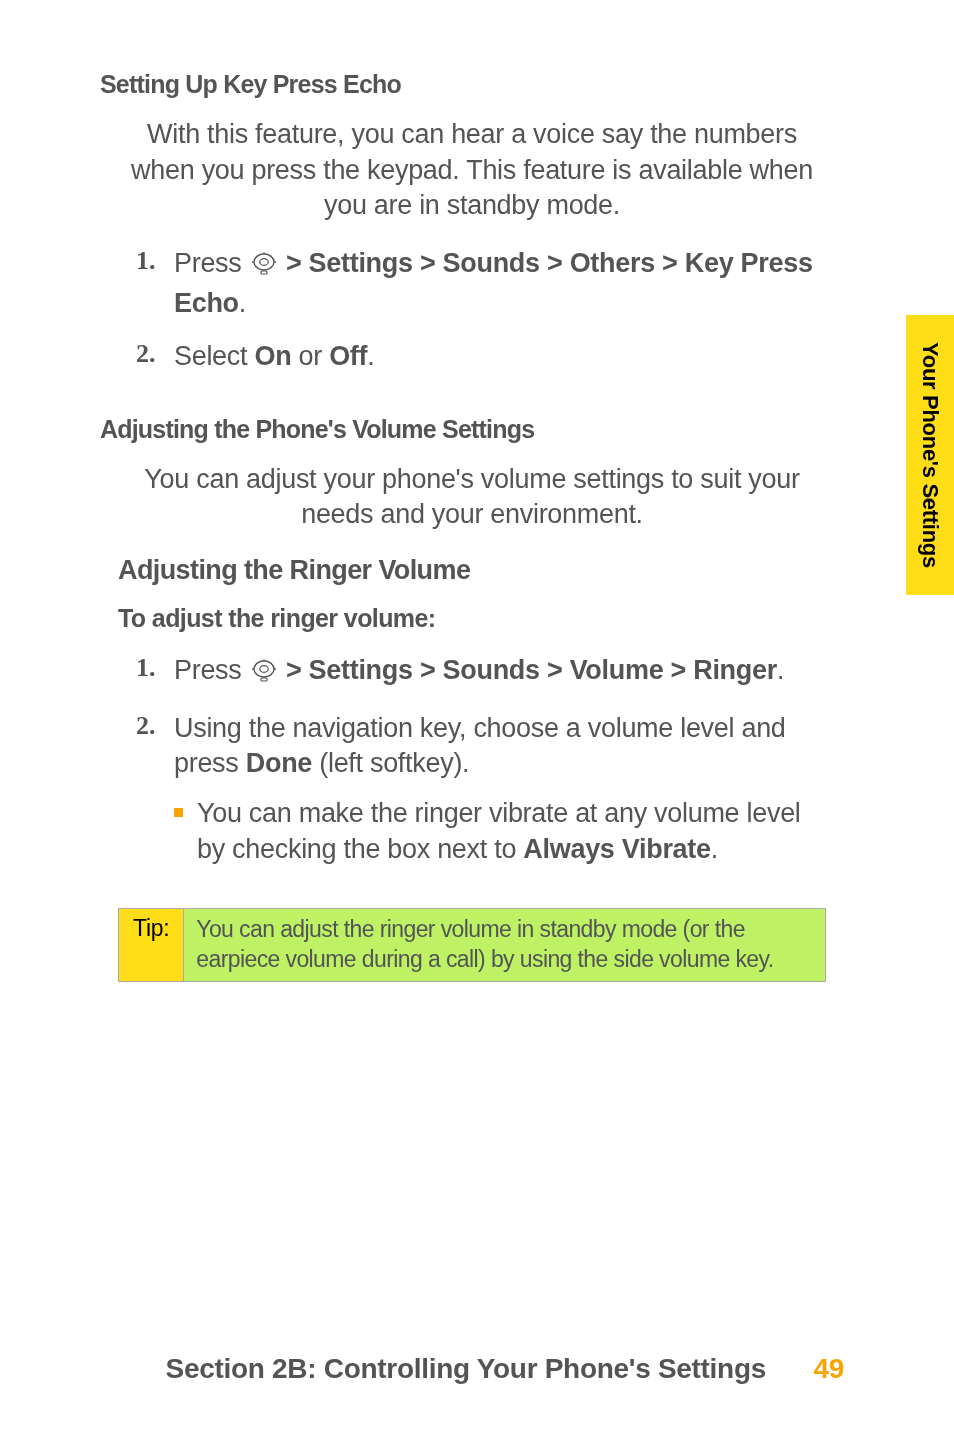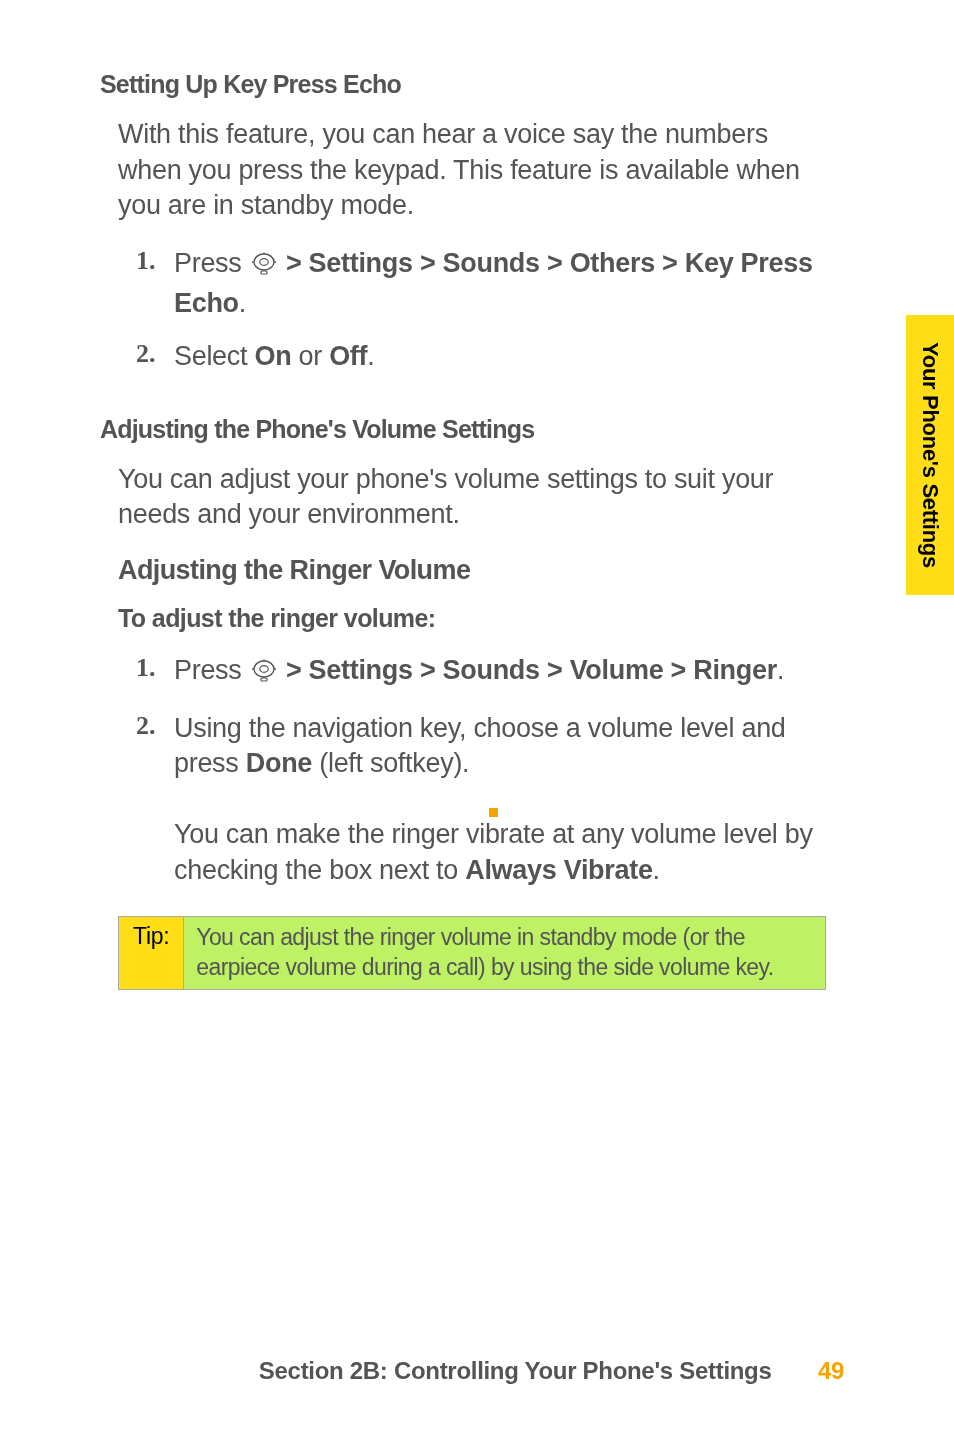--- a/index.html
+++ b/index.html
@@ -41,20 +41,21 @@
     margin-bottom: 18px;
     margin-top: 0;
   }
   h2.section-heading.spaced { margin-top: 40px; }
   p.body-text {
     font-size: 27px;
     line-height: 1.32;
     color: #535456;
     margin: 0 18px 22px 18px;
     letter-spacing: -0.3px;
+    text-align: center;
   }
   p.lead-in {
     font-size: 25px;
     font-weight: 700;
     color: #535456;
     margin: 0 18px 20px 18px;
     letter-spacing: -0.6px;
   }
   h3.subheading {
     font-size: 27px;
@@ -96,23 +97,22 @@
     vertical-align: -4px;
     margin: 0 2px;
   }
   ul.sub-bullets {
     list-style: none;
     margin: 14px 0 0 0;
     padding: 0;
   }
   ul.sub-bullets > li {
     display: flex;
-    align-items: center;
-    margin-bottom: 10px;
-    flex-direction: column;
+    align-items: flex-start;
+    margin-bottom: 23px;
   }
   .bullet-square {
     width: 9px;
     height: 9px;
     background: #f5a400;
     flex-shrink: 0;
     margin-top: 12px;
     margin-right: 14px;
   }
   .bullet-body {
@@ -147,21 +147,21 @@
     padding: 6px 12px;
     flex: 1;
     letter-spacing: -0.6px;
   }
   .footer {
     position: absolute;
     bottom: 46px;
     right: 110px;
     left: 100px;
     text-align: right;
-    font-size: 24px;
+    font-size: 28px;
     font-weight: 700;
     color: #535456;
     letter-spacing: -0.3px;
   }
   .footer .page-num {
     color: #f5a400;
     margin-left: 40px;
   }
 </style>
 </head>

